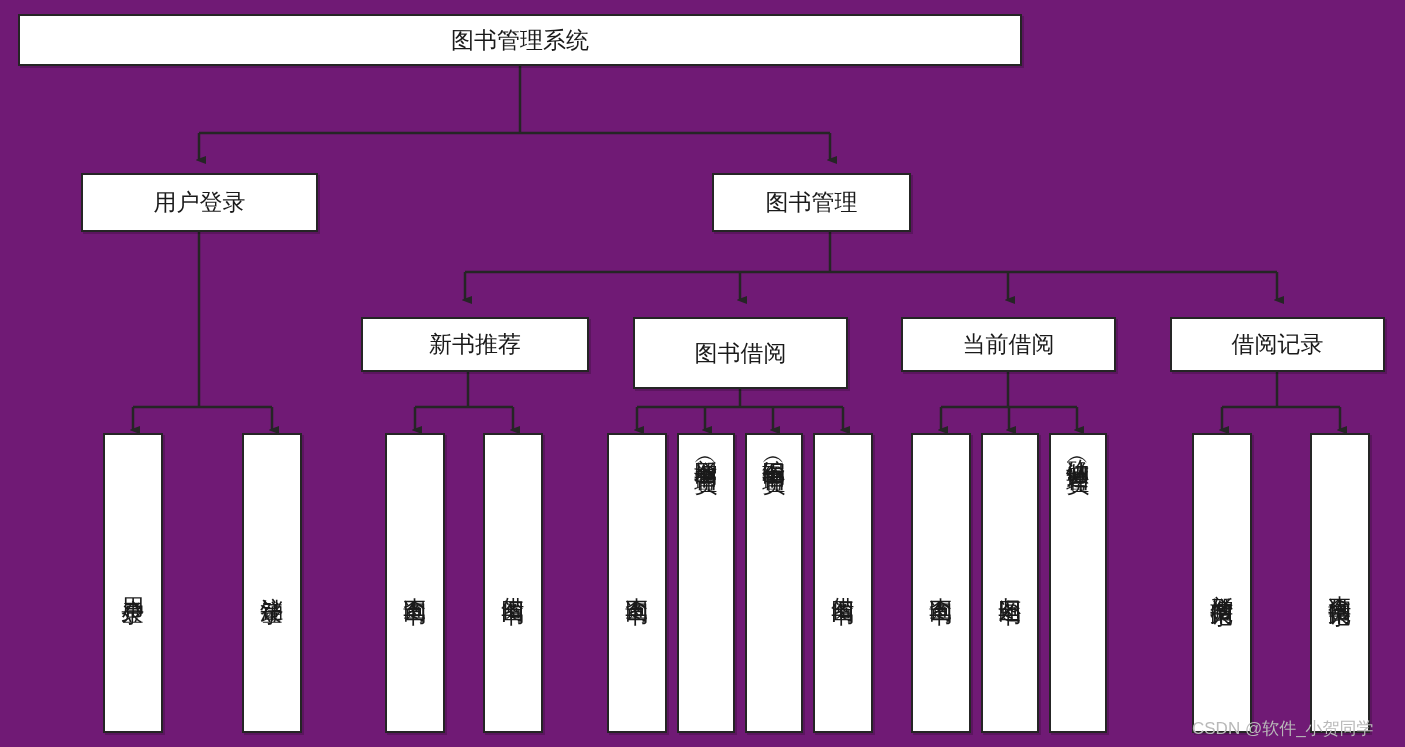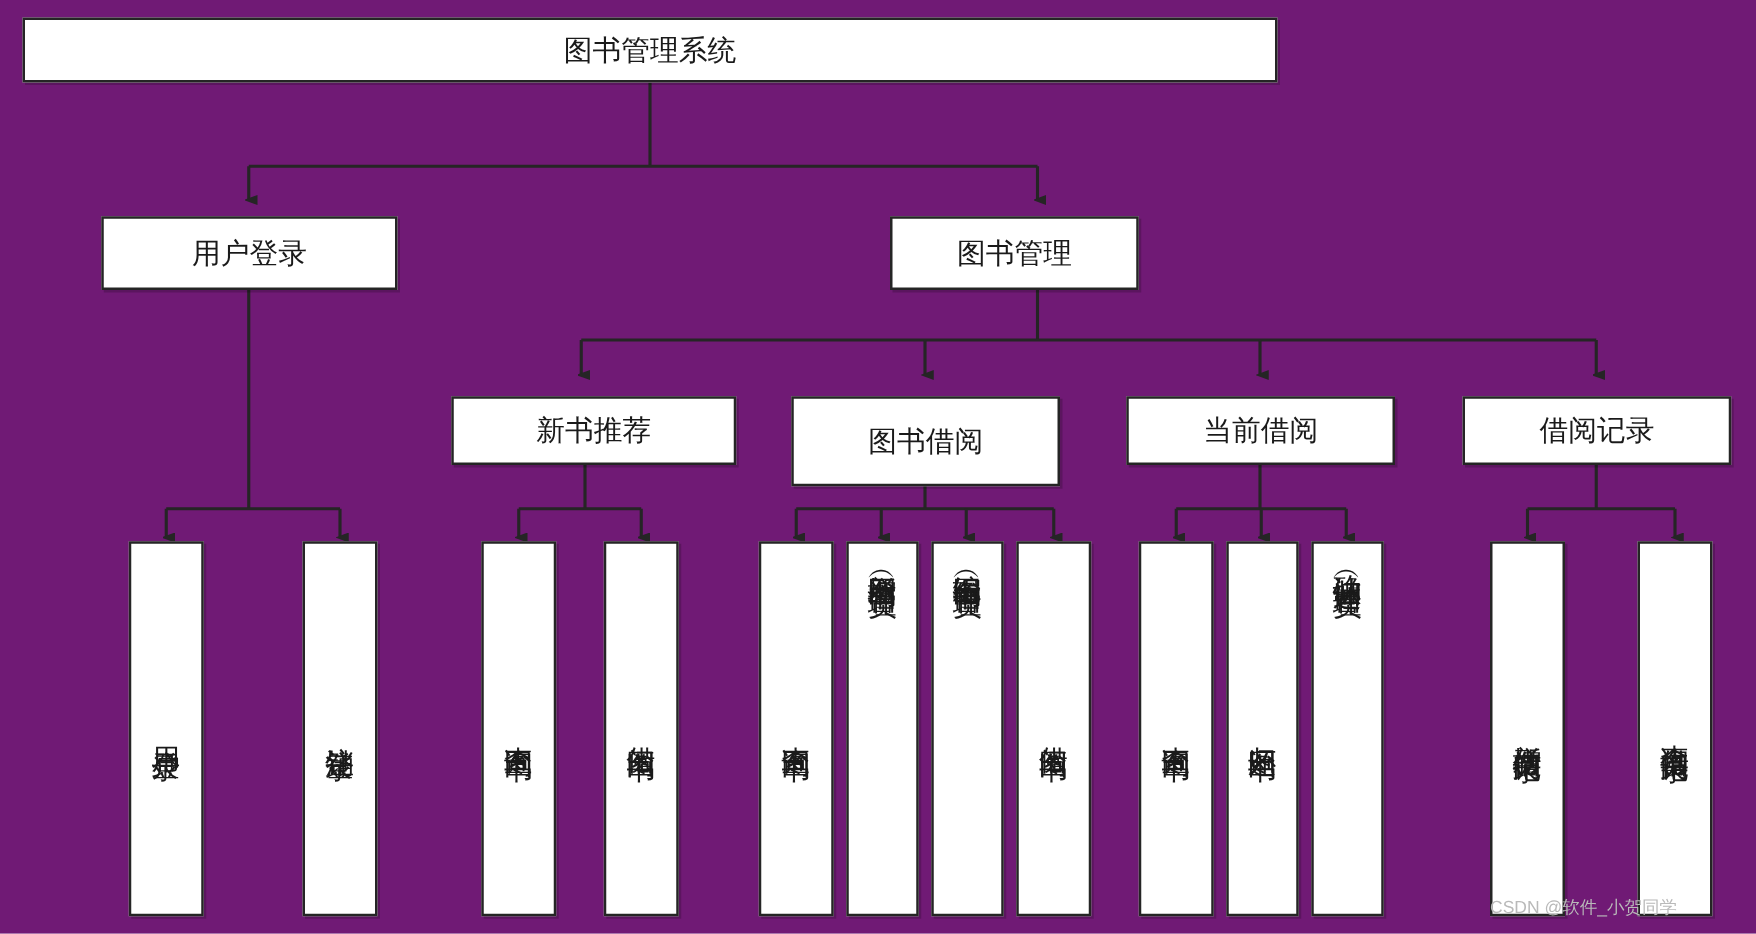--- a/index.html
+++ b/index.html
@@ -57,21 +57,21 @@
     font-size: 23px;
     letter-spacing: 2px;
   }
   .node.vert.toppad {
     align-items: flex-start;
     padding-top: 6px;
   }
   .watermark {
     position: absolute;
     color: #b9b9b9;
-    font-size: 14px;
+    font-size: 17px;
     white-space: nowrap;
     user-select: none;
   }
 </style>
 </head>
 <body>
 
 <div id="diagram-root">
 
   <svg class="edges" viewBox="0 0 1405 747">

